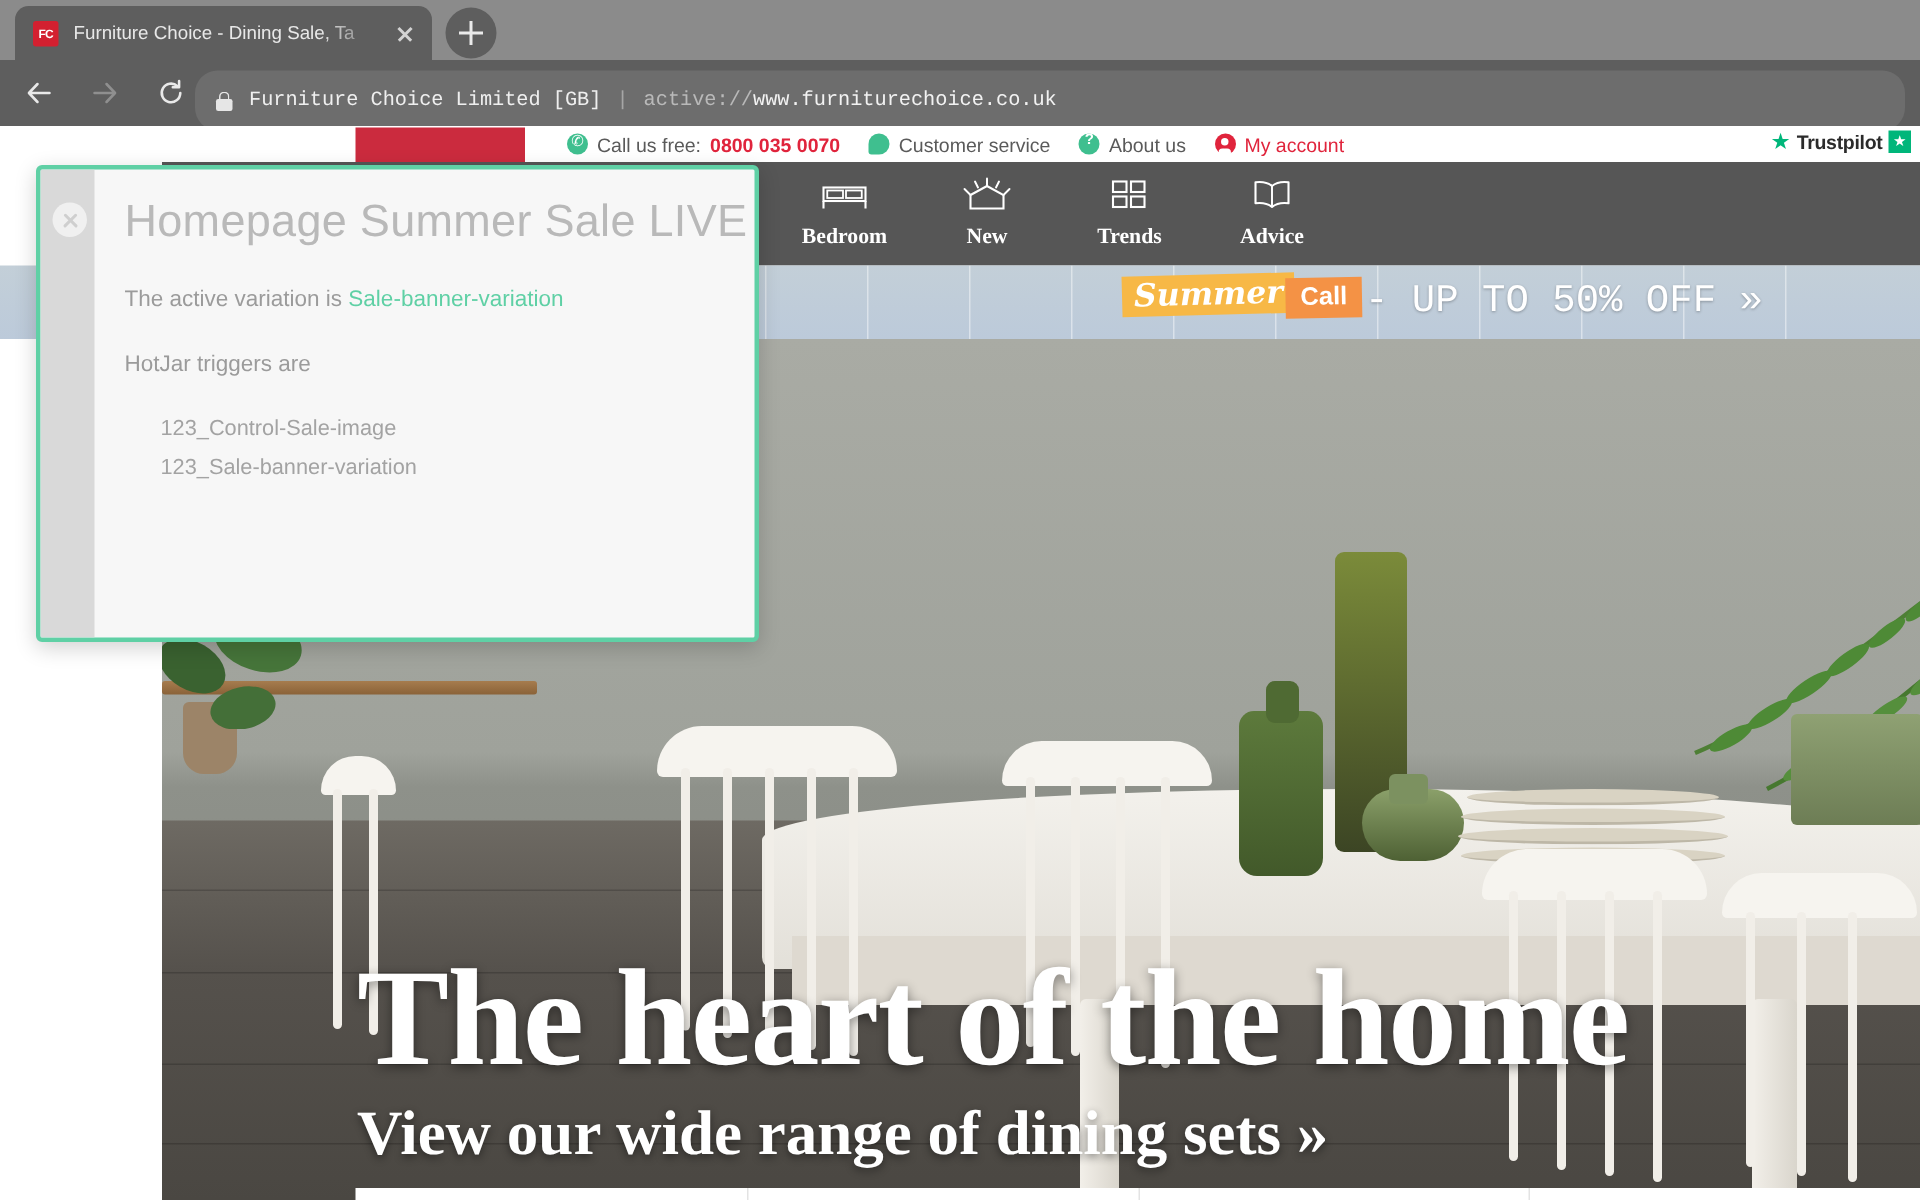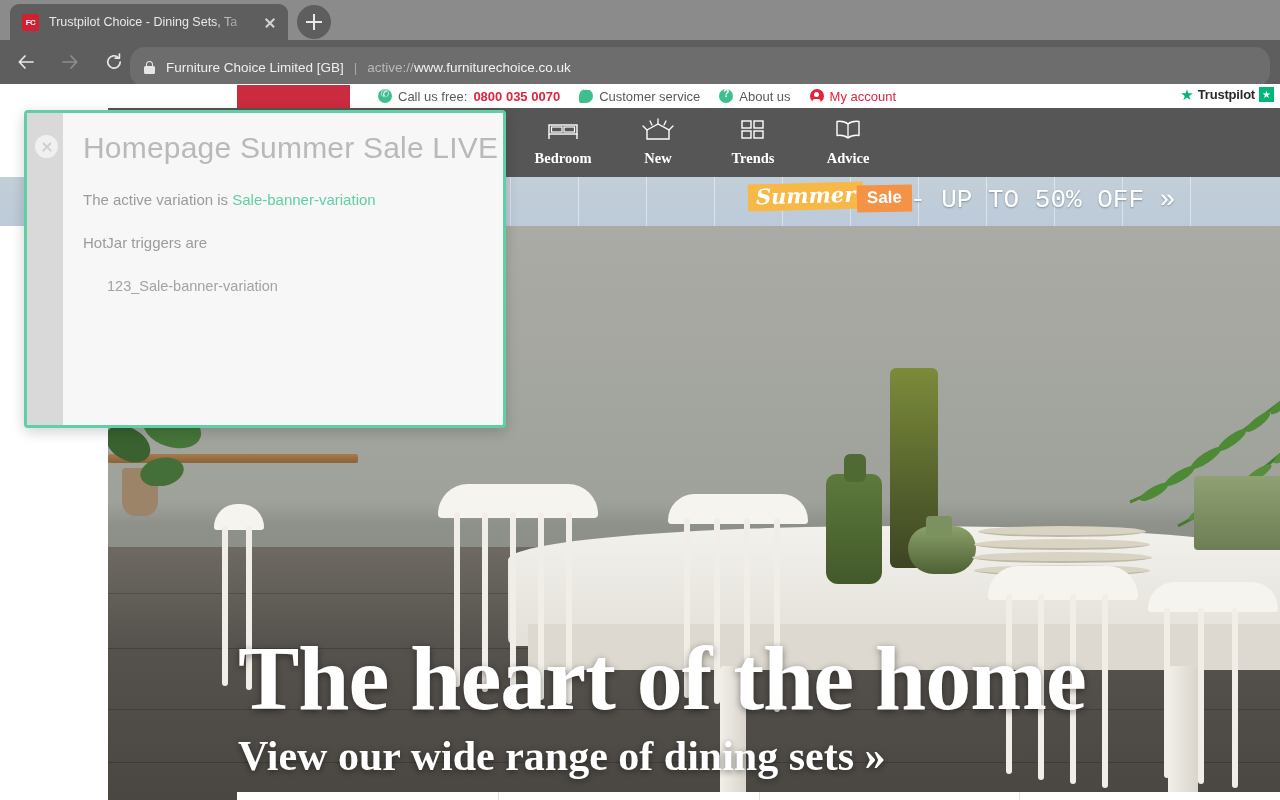--- a/index.html
+++ b/index.html
@@ -52,21 +52,21 @@
   .chrome-toolbar {
     position: absolute; left: 0; top: 40px; width: 1280px; height: 44px;
     background: #5e5e5e; display: flex; align-items: center;
   }
   .navbtn { width: 36px; height: 36px; position: relative; margin-left: 8px; flex: none; }
   .navbtn svg { position: absolute; left: 8px; top: 8px; }
   .omnibox {
     position: absolute; left: 130px; top: 47px; width: 1140px; height: 40px;
     background: #6d6d6d; border-radius: 15px;
     display: flex; align-items: center; padding: 0 14px;
-    font-size: 13.5px; overflow: hidden; white-space: nowrap;
+    font-size: 13.5px; overflow: hidden; white-space: nowrap; font-family: Liberation Mono, monospace;
   }
   .lock-icon { width: 11px; height: 13px; position: relative; flex: none; margin-right: 11px; }
   .lock-body { position: absolute; left: 0; bottom: 0; width: 11px; height: 8px; background: #e6e6e6; border-radius: 1.5px; }
   .lock-shackle {
     position: absolute; left: 2.2px; top: 0; width: 6.6px; height: 7px;
     border: 1.7px solid #e6e6e6; border-bottom: none; border-radius: 4px 4px 0 0;
   }
   .ev-name { color: #efefef; }
   .ev-sep { color: #a6a6a6; margin: 0 10px; }
   .url-scheme { color: #b9b9b9; }
@@ -224,21 +224,21 @@
   .trigger-item { font-size: 14.5px; color: #a3a3a3; line-height: 1.8; }
 </style>
 </head>
 <body>
 
 <div class="screen">
 
   <div class="chrome-tabstrip">
     <div class="tab">
       <div class="tab-favicon">FC</div>
-      <div class="tab-title">Trustpilot Choice - Dining Sets, Ta</div>
+      <div class="tab-title">Furniture Choice - Dining Sale, Ta</div>
       <div class="tab-close"></div>
     </div>
     <div class="newtab"></div>
   </div>
 
   <div class="chrome-toolbar">
     <div class="navbtn">
       <svg width="20" height="20" viewBox="0 0 20 20">
           <path d="M17 10H4M9 4L3.3 10 9 16" fill="none" stroke="#e9e9e9" stroke-width="1.7" stroke-linecap="round" stroke-linejoin="round"></path>
         </svg>
@@ -353,21 +353,21 @@
       <div class="plank" style="left:714px"></div>
         <div class="plank" style="left:782px"></div>
       <div class="plank" style="left:850px"></div>
         <div class="plank" style="left:918px"></div>
       <div class="plank" style="left:986px"></div>
         <div class="plank" style="left:1054px"></div>
       <div class="plank" style="left:1122px"></div>
         <div class="plank" style="left:1190px"></div>
       <div class="sale-badge">
         <span class="sale-summer">Summer</span>
-        <span class="sale-sale">Sale</span>
+        <span class="sale-sale">Call</span>
       </div>
       <div class="sale-text">- UP TO 50% OFF »</div>
     </div>
 
     <div class="hero">
       <div class="hero-wall"></div>
       <div class="hero-floor">
         <div class="floor-plank" style="top:18%"></div>
         <div class="floor-plank" style="top:40%"></div>
         <div class="floor-plank" style="top:64%"></div>
@@ -484,18 +484,19 @@
   <div class="modal">
     <div class="modal-gutter"></div>
     <div class="modal-close"></div>
     <div class="modal-body">
       <div class="modal-title">Homepage Summer Sale LIVE</div>
       <div class="modal-line">
         <span>The active variation is </span><span class="accent">Sale-banner-variation</span>
       </div>
       <div class="modal-line">HotJar triggers are</div>
       <div class="trigger-list">
+        <div class="trigger-item">123_Control-Sale-image</div>
         <div class="trigger-item">123_Sale-banner-variation</div>
       </div>
     </div>
   </div>
 
 </div>
 
 </body></html>

